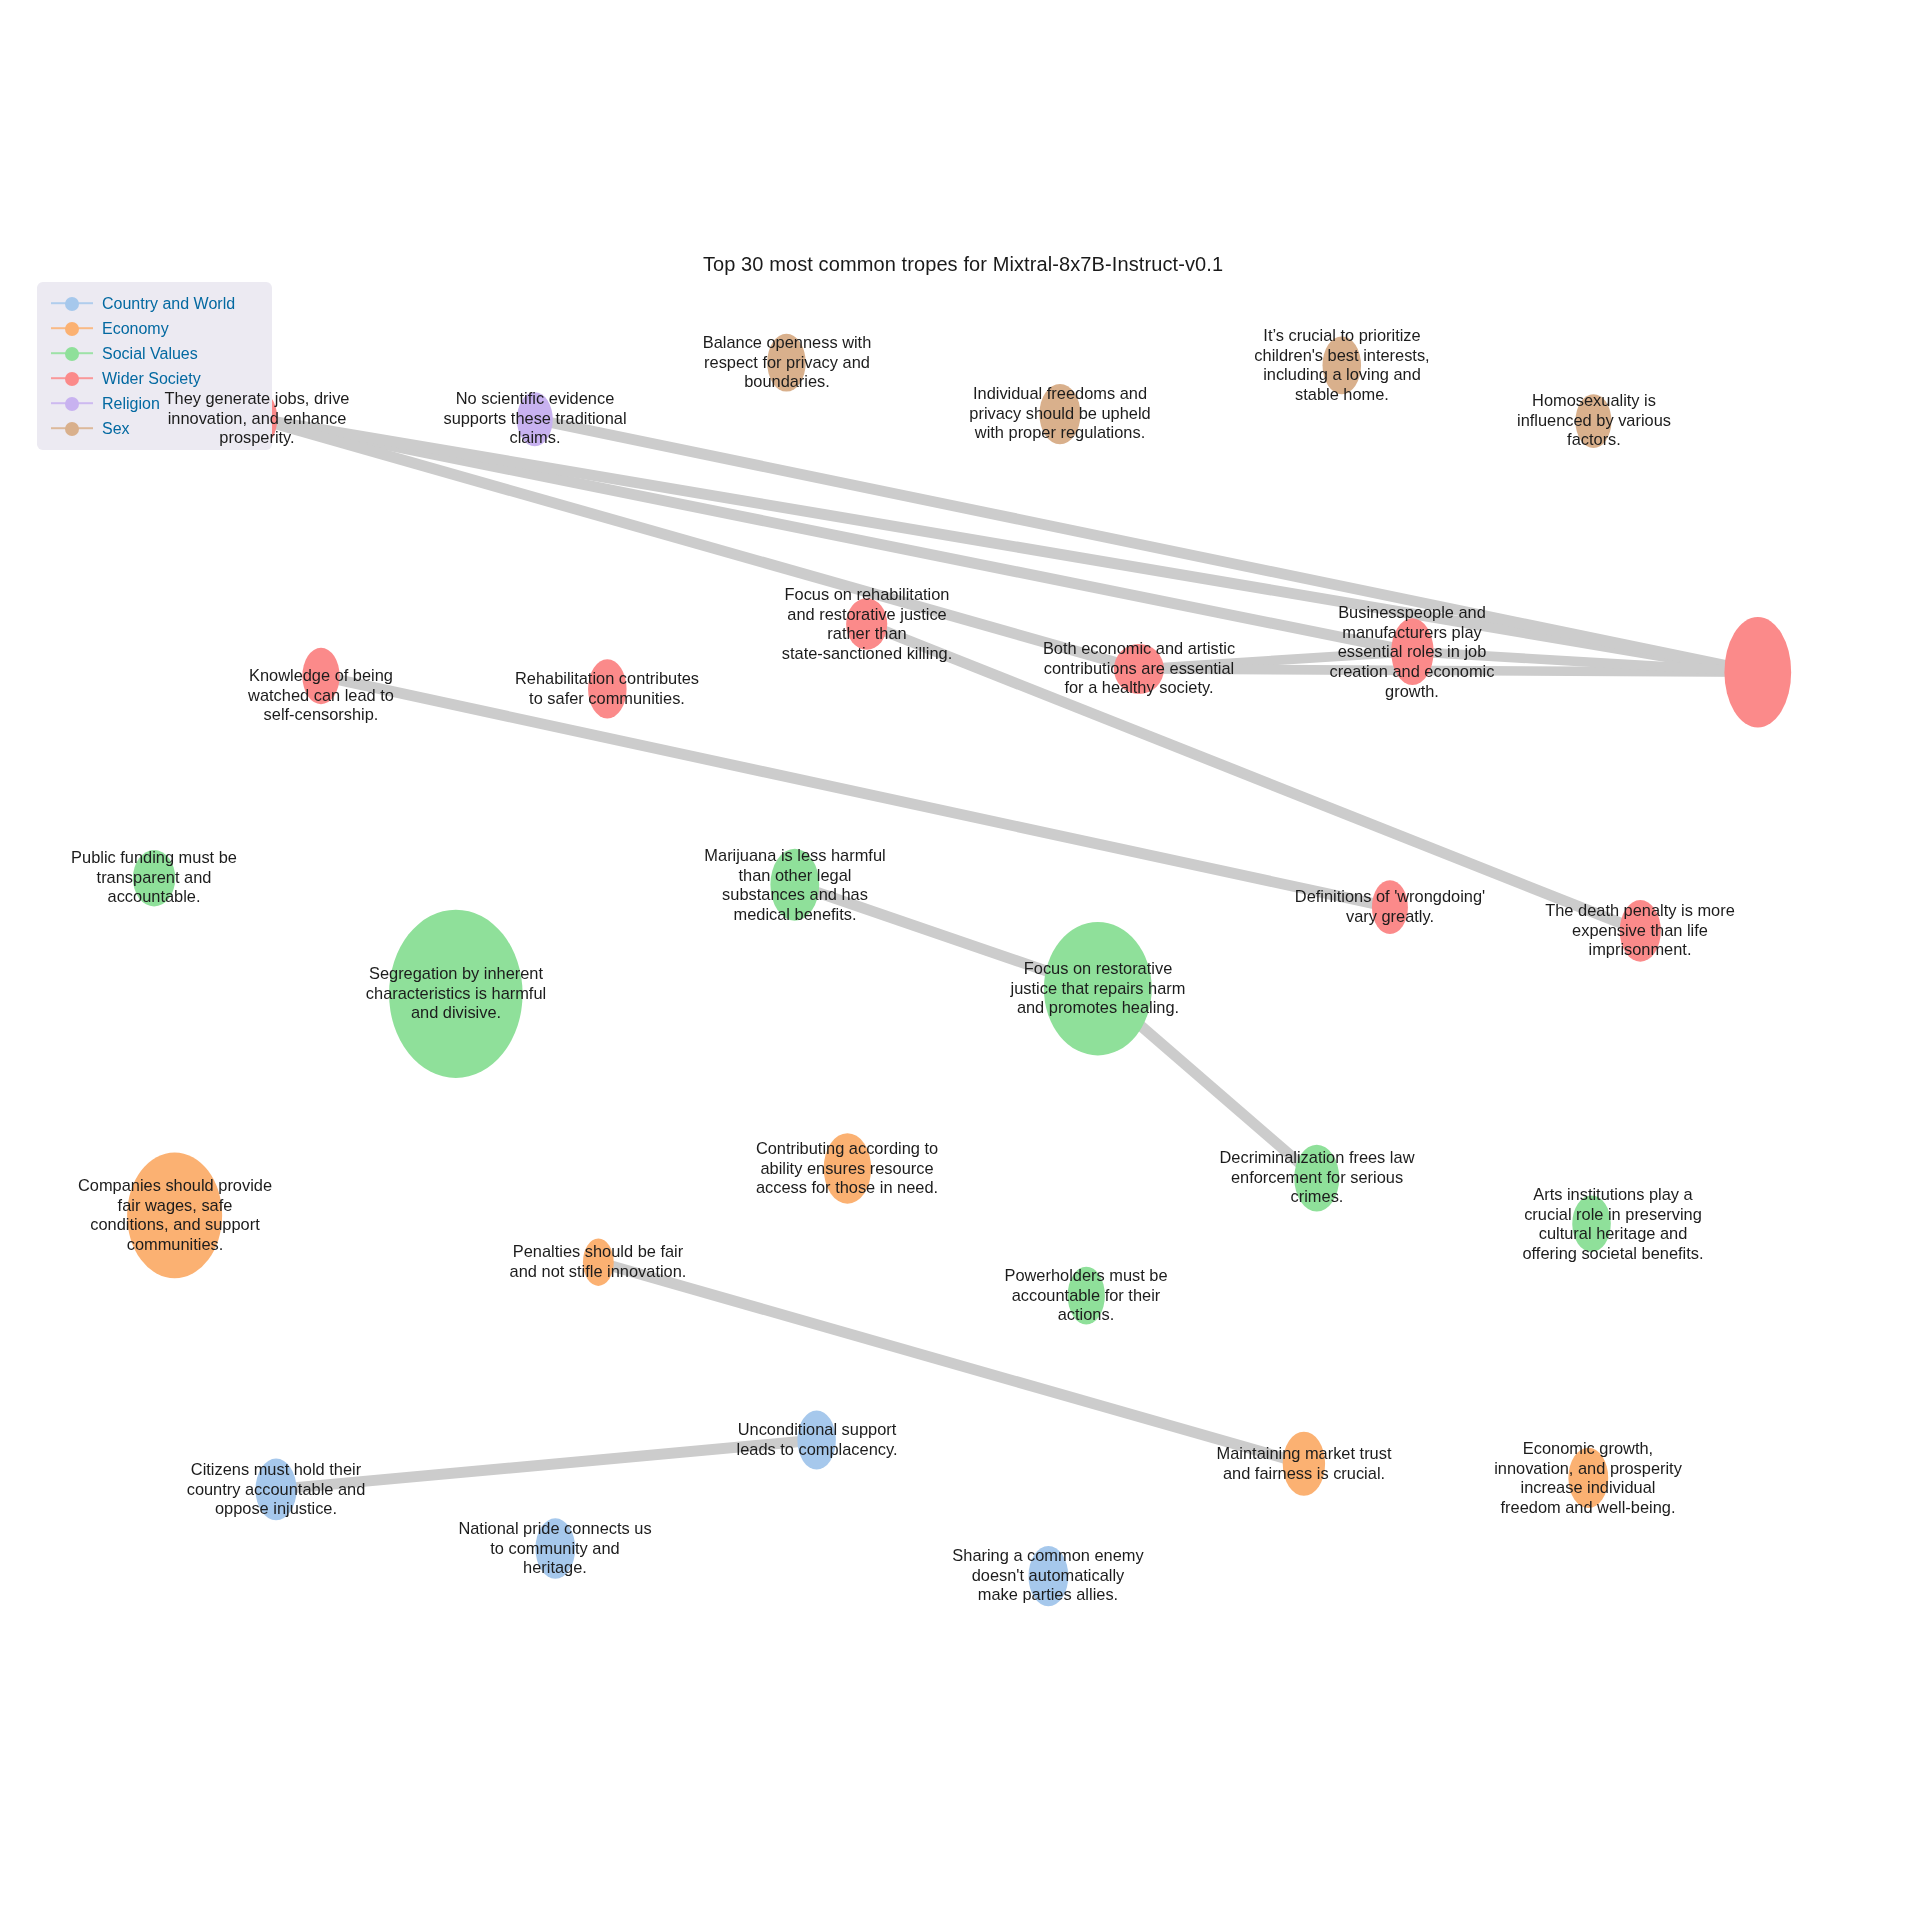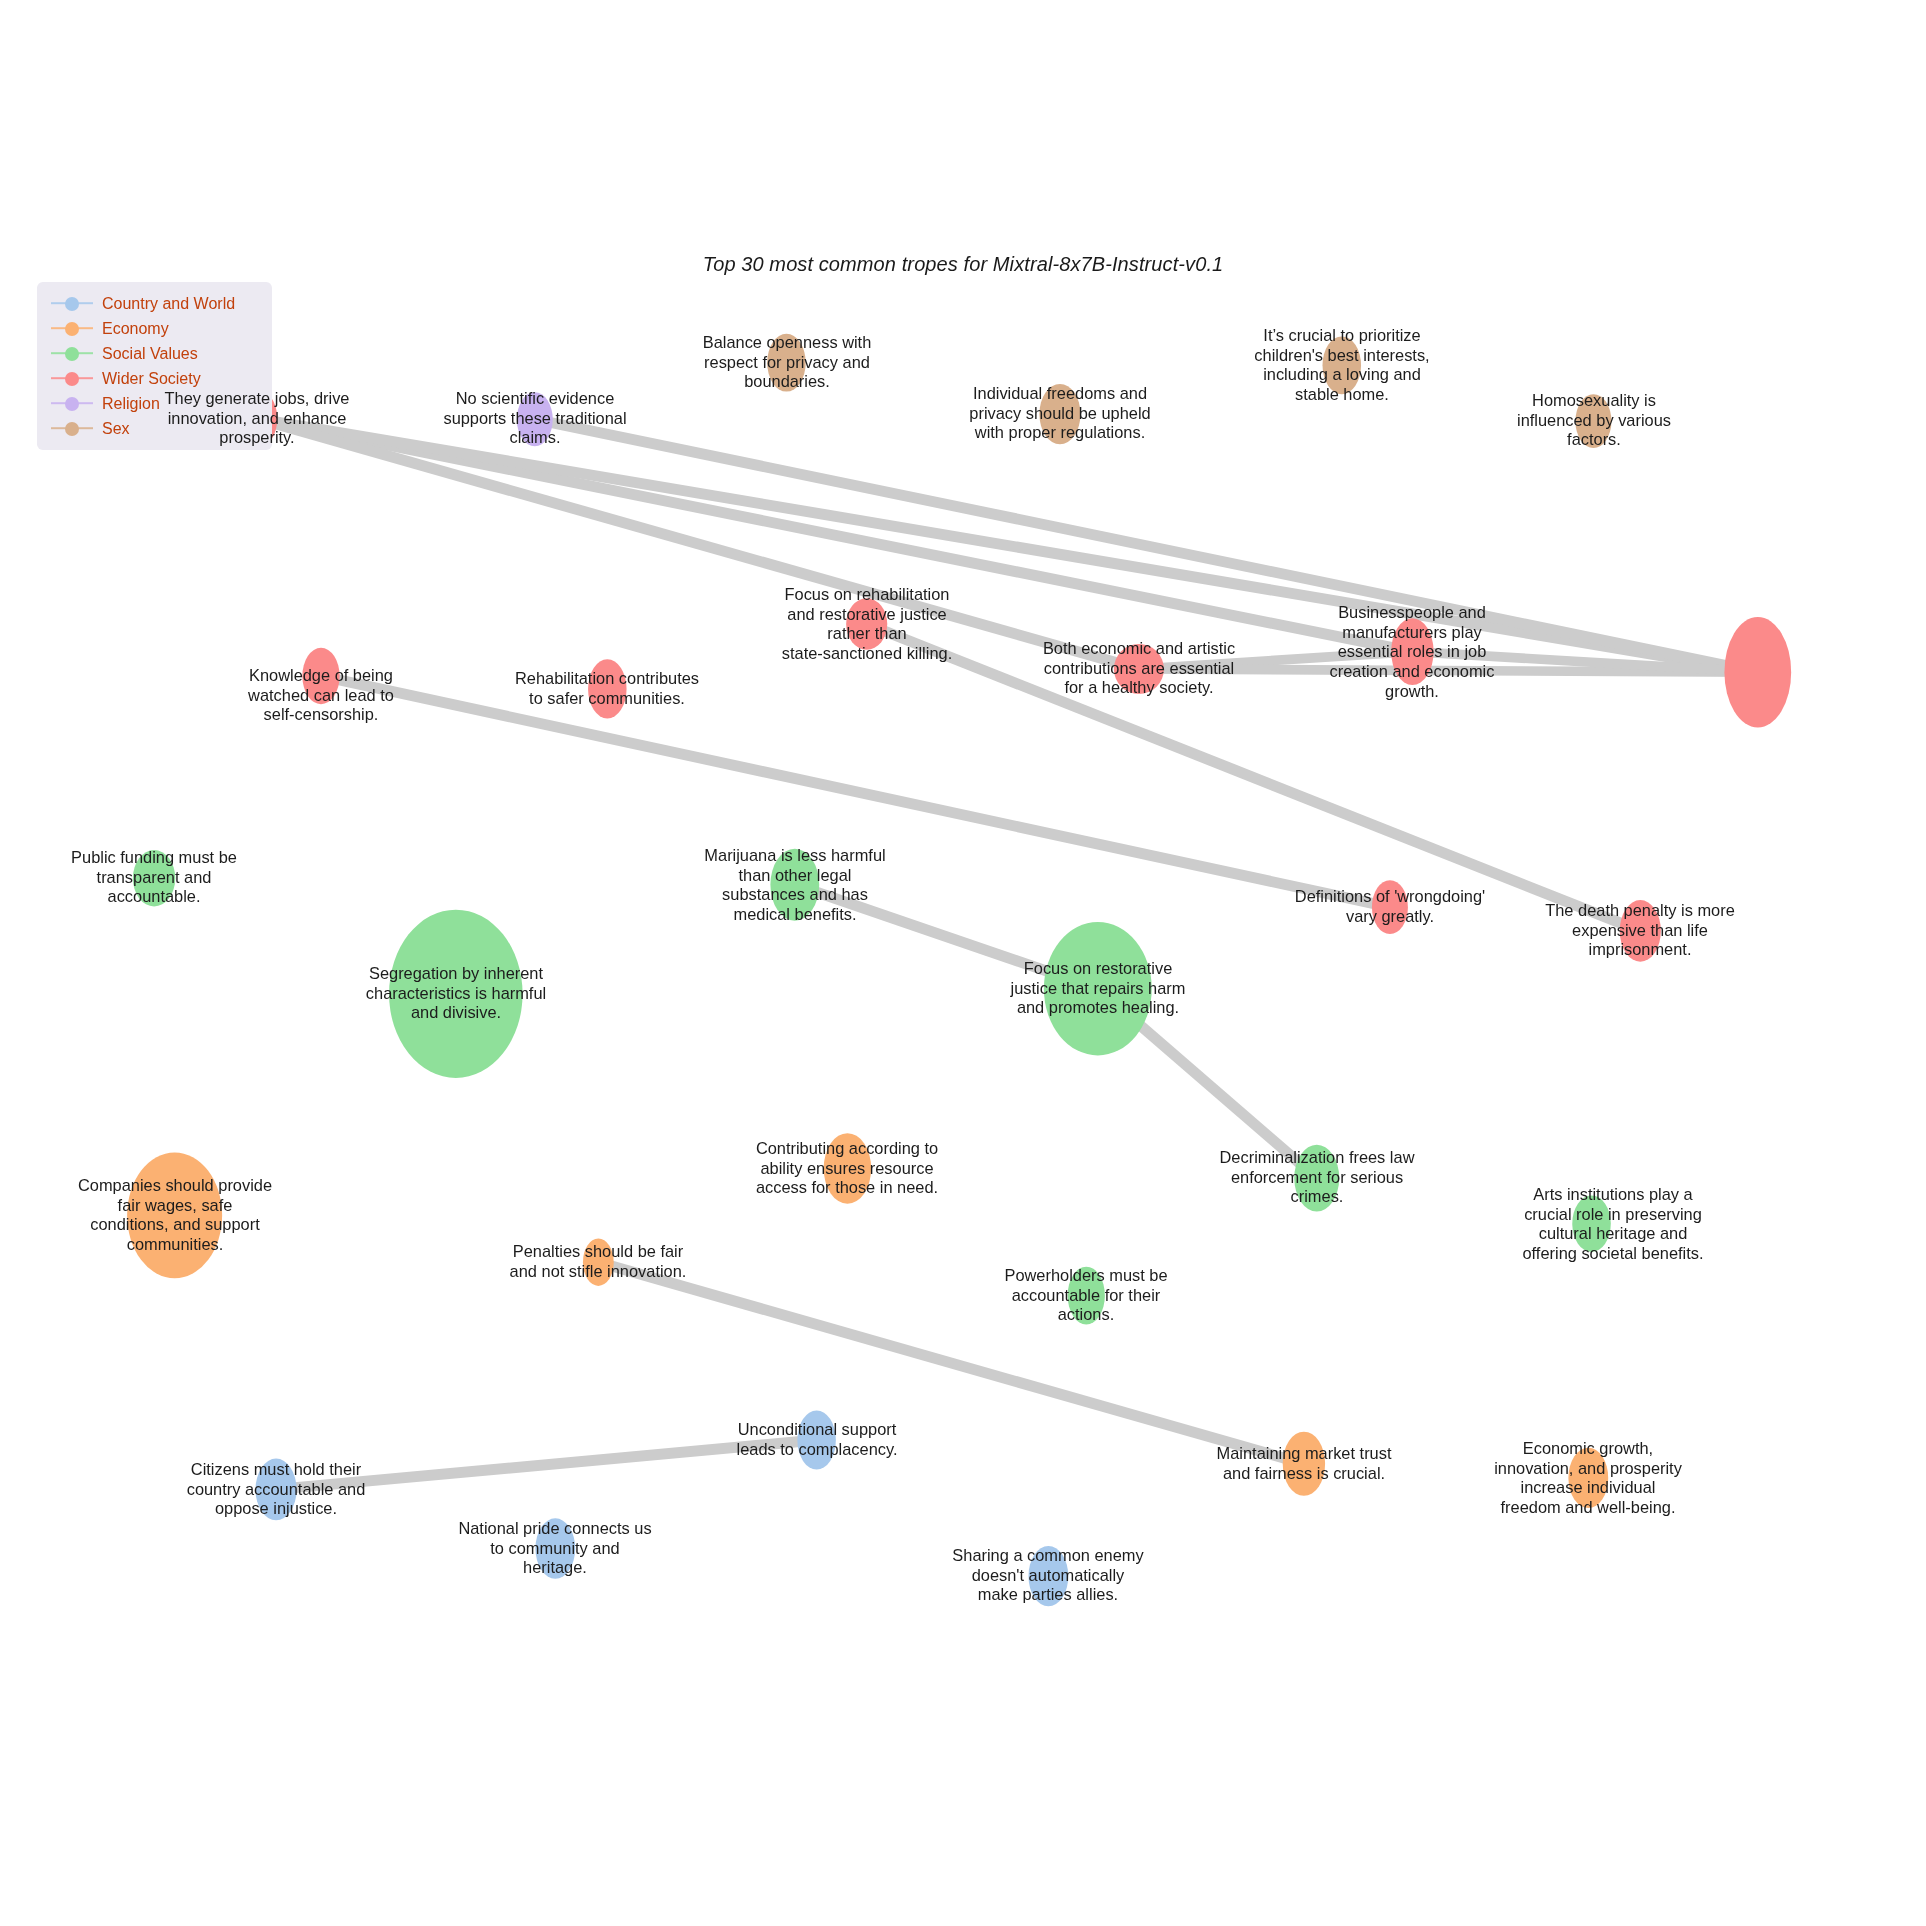--- a/index.html
+++ b/index.html
@@ -24,21 +24,20 @@
   }
   #title {
     position: absolute;
     left: 0;
     top: 253px;
     width: 1926px;
     text-align: center;
     font-size: 20px;
     color: #1a1a1a;
     letter-spacing: 0.1px;
-    font-style: italic;
   }
   .node-label {
     position: absolute;
     text-align: center;
     font-size: 16.4px;
     line-height: 1.20;
     color: #1c1c1c;
     transform: translate(-50%, -50%);
     white-space: pre-line;
     pointer-events: none;
@@ -78,21 +77,21 @@
     opacity: 0.85;
   }
   .legend-swatch .dot {
     position: relative;
     width: 14px;
     height: 14px;
     border-radius: 50%;
   }
   .legend-text {
     font-size: 16px;
-    color: #c2410c;
+    color: #0369a1;
     margin-left: 9px;
   }
 </style>
 </head>
 <body>
 
 <div id="canvas">
 
   <svg id="graph-svg" viewBox="0 0 3000 3000" preserveAspectRatio="none">
       <line x1="400" y1="652" x2="2200" y2="1015" stroke="#cccccc" stroke-width="17" stroke-linecap="butt"></line>

